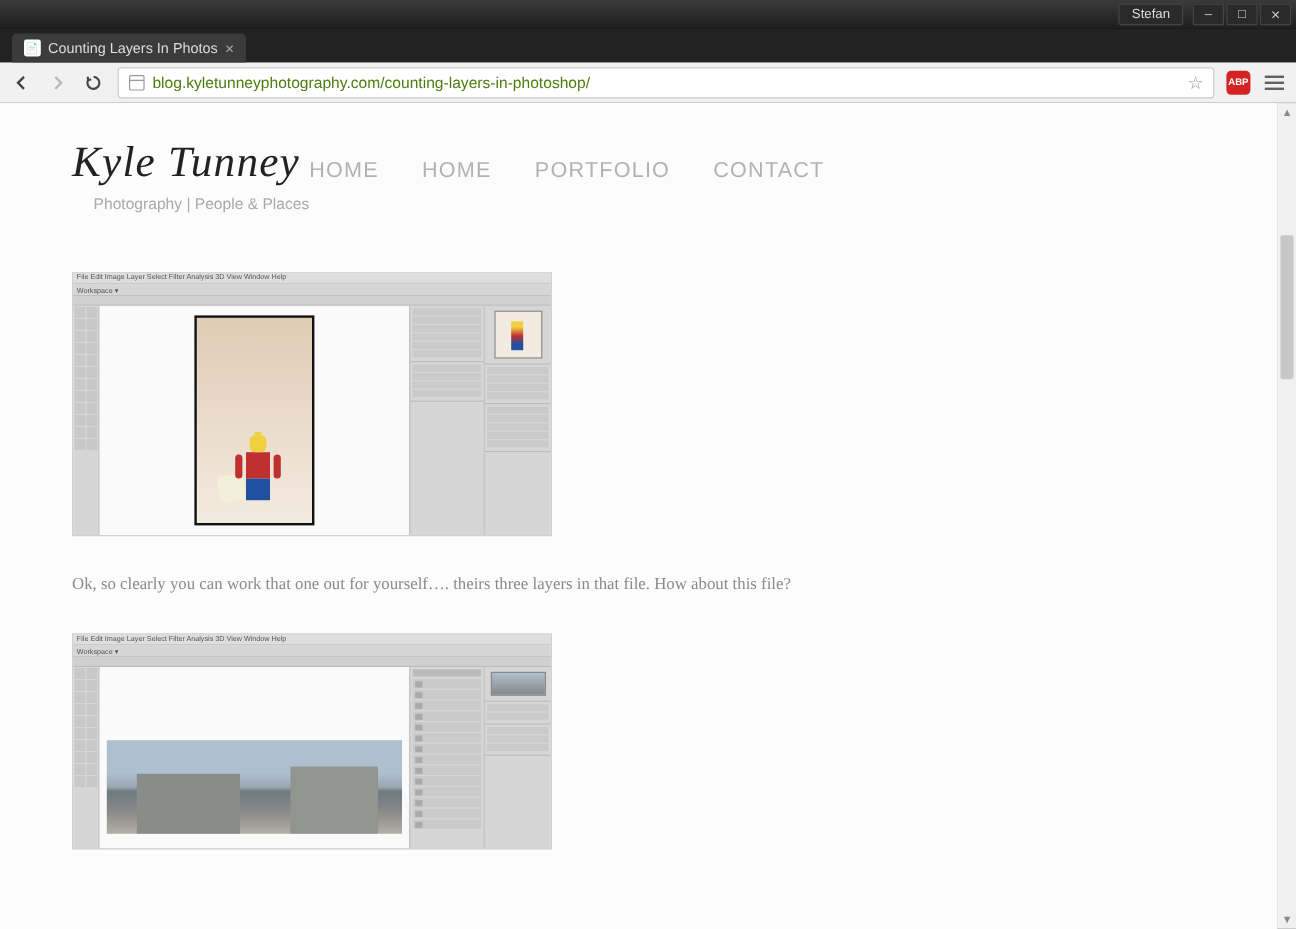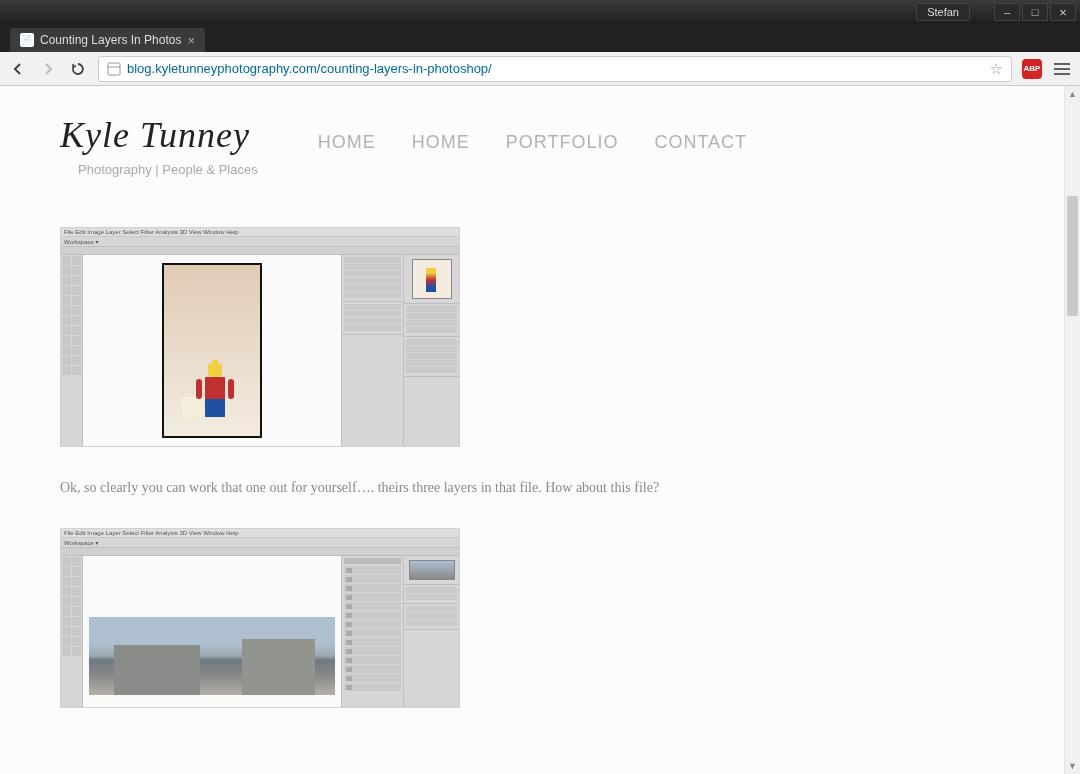--- a/index.html
+++ b/index.html
@@ -1,51 +1,51 @@
 <!DOCTYPE html>
 <html><head>
 <meta charset="utf-8">
 <style>
 * { margin: 0; padding: 0; box-sizing: border-box; }
 body { font-family: Arial, sans-serif; width: 1080px; height: 774px; overflow: hidden; background: #000; }
 
 
 .window-titlebar { height: 24px; background: linear-gradient(#3a3a3a, #1e1e1e); display: flex; align-items: center; justify-content: flex-end; padding: 0 4px; gap: 2px; }
-.user-label { color: #ddd; font-size: 11px; padding: 2px 10px; background: #2a2a2a; border: 1px solid #444; border-radius: 2px; margin-right: 22px; }
+.user-label { color: #ddd; font-size: 11px; padding: 2px 10px; background: #2a2a2a; border: 1px solid #444; border-radius: 2px; margin-right: 6px; }
 .win-btn { width: 26px; height: 18px; background: #2a2a2a; border: 1px solid #444; display: flex; align-items: center; justify-content: center; color: #ccc; font-size: 11px; cursor: pointer; }
 .win-btn.close { font-size: 13px; }
 
 
 .tab-strip { height: 28px; background: #222; display: flex; align-items: flex-end; padding-left: 10px; }
 .tab { height: 24px; background: #3b3b3b; border-radius: 4px 4px 0 0; display: flex; align-items: center; padding: 0 10px; gap: 6px; min-width: 190px; color: #ddd; font-size: 12px; }
 .tab .favicon { width: 14px; height: 14px; background: #fff; display: flex; align-items: center; justify-content: center; font-size: 9px; color: #555; border-radius: 2px; }
 .tab .tab-close { color: #aaa; font-size: 13px; margin-left: auto; cursor: pointer; }
 
 
 .toolbar { height: 34px; background: #f1f1f1; border-bottom: 1px solid #ccc; display: flex; align-items: center; padding: 0 8px; gap: 10px; }
 .nav-btn { width: 20px; height: 20px; display: flex; align-items: center; justify-content: center; color: #555; cursor: pointer; }
 .nav-btn.disabled { color: #bbb; }
 .reload { font-size: 15px; }
 .omnibox { flex: 1; height: 26px; background: #fff; border: 1px solid #ccc; border-radius: 3px; display: flex; align-items: center; padding: 0 8px; gap: 6px; }
 .omnibox .globe { width: 14px; height: 14px; color: #888; }
-.omnibox input { flex: 1; border: none; outline: none; font-size: 13px; color: #0369a1; background: transparent; }
+.omnibox input { flex: 1; border: none; outline: none; font-size: 13px; color: #4d7c0f; background: transparent; }
 .omnibox .star { color: #999; font-size: 15px; cursor: pointer; }
 .abp { width: 20px; height: 20px; background: #d32323; border-radius: 4px; color: #fff; font-size: 8px; font-weight: bold; display: flex; align-items: center; justify-content: center; cursor: pointer; }
 .hamburger { width: 20px; height: 20px; display: flex; flex-direction: column; justify-content: center; gap: 3px; cursor: pointer; padding: 2px; }
 .hamburger span { height: 2px; background: #606060; }
 
 
 .viewport { height: 688px; background: #fff; overflow: hidden; position: relative; display: flex; }
 .page { flex: 1; overflow-y: auto; background: #fcfcfc; }
 .scrollbar-track { width: 16px; background: #f0f0f0; border-left: 1px solid #e4e4e4; position: relative; }
 .scroll-arrow { height: 16px; display: flex; align-items: center; justify-content: center; color: #888; font-size: 9px; }
 .scroll-thumb { position: absolute; top: 110px; left: 2px; right: 2px; height: 120px; background: #c8c8c8; border-radius: 2px; }
 
 
-.site-header { display: flex; align-items: flex-start; padding: 28px 60px 10px; gap: 60px; }
+.site-header { display: flex; align-items: flex-start; padding: 28px 60px 10px; }
 .logo-block { display: flex; flex-direction: column; }
 .logo { font-family: 'Brush Script MT', cursive; font-style: italic; font-size: 36px; color: #222; letter-spacing: 1px; }
 .tagline { font-size: 13px; color: #a9a9a9; margin-top: 6px; margin-left: 18px; }
 .main-nav { display: flex; gap: 36px; margin-top: 18px; }
 .main-nav a { color: #b2b2b2; font-size: 18px; text-decoration: none; letter-spacing: 1px; }
 
 
 .article { padding: 40px 60px; max-width: 960px; }
 .article p { font-family: Georgia, 'Times New Roman', serif; font-size: 14px; color: #8a8a8a; line-height: 1.8; margin-bottom: 28px; }
 

